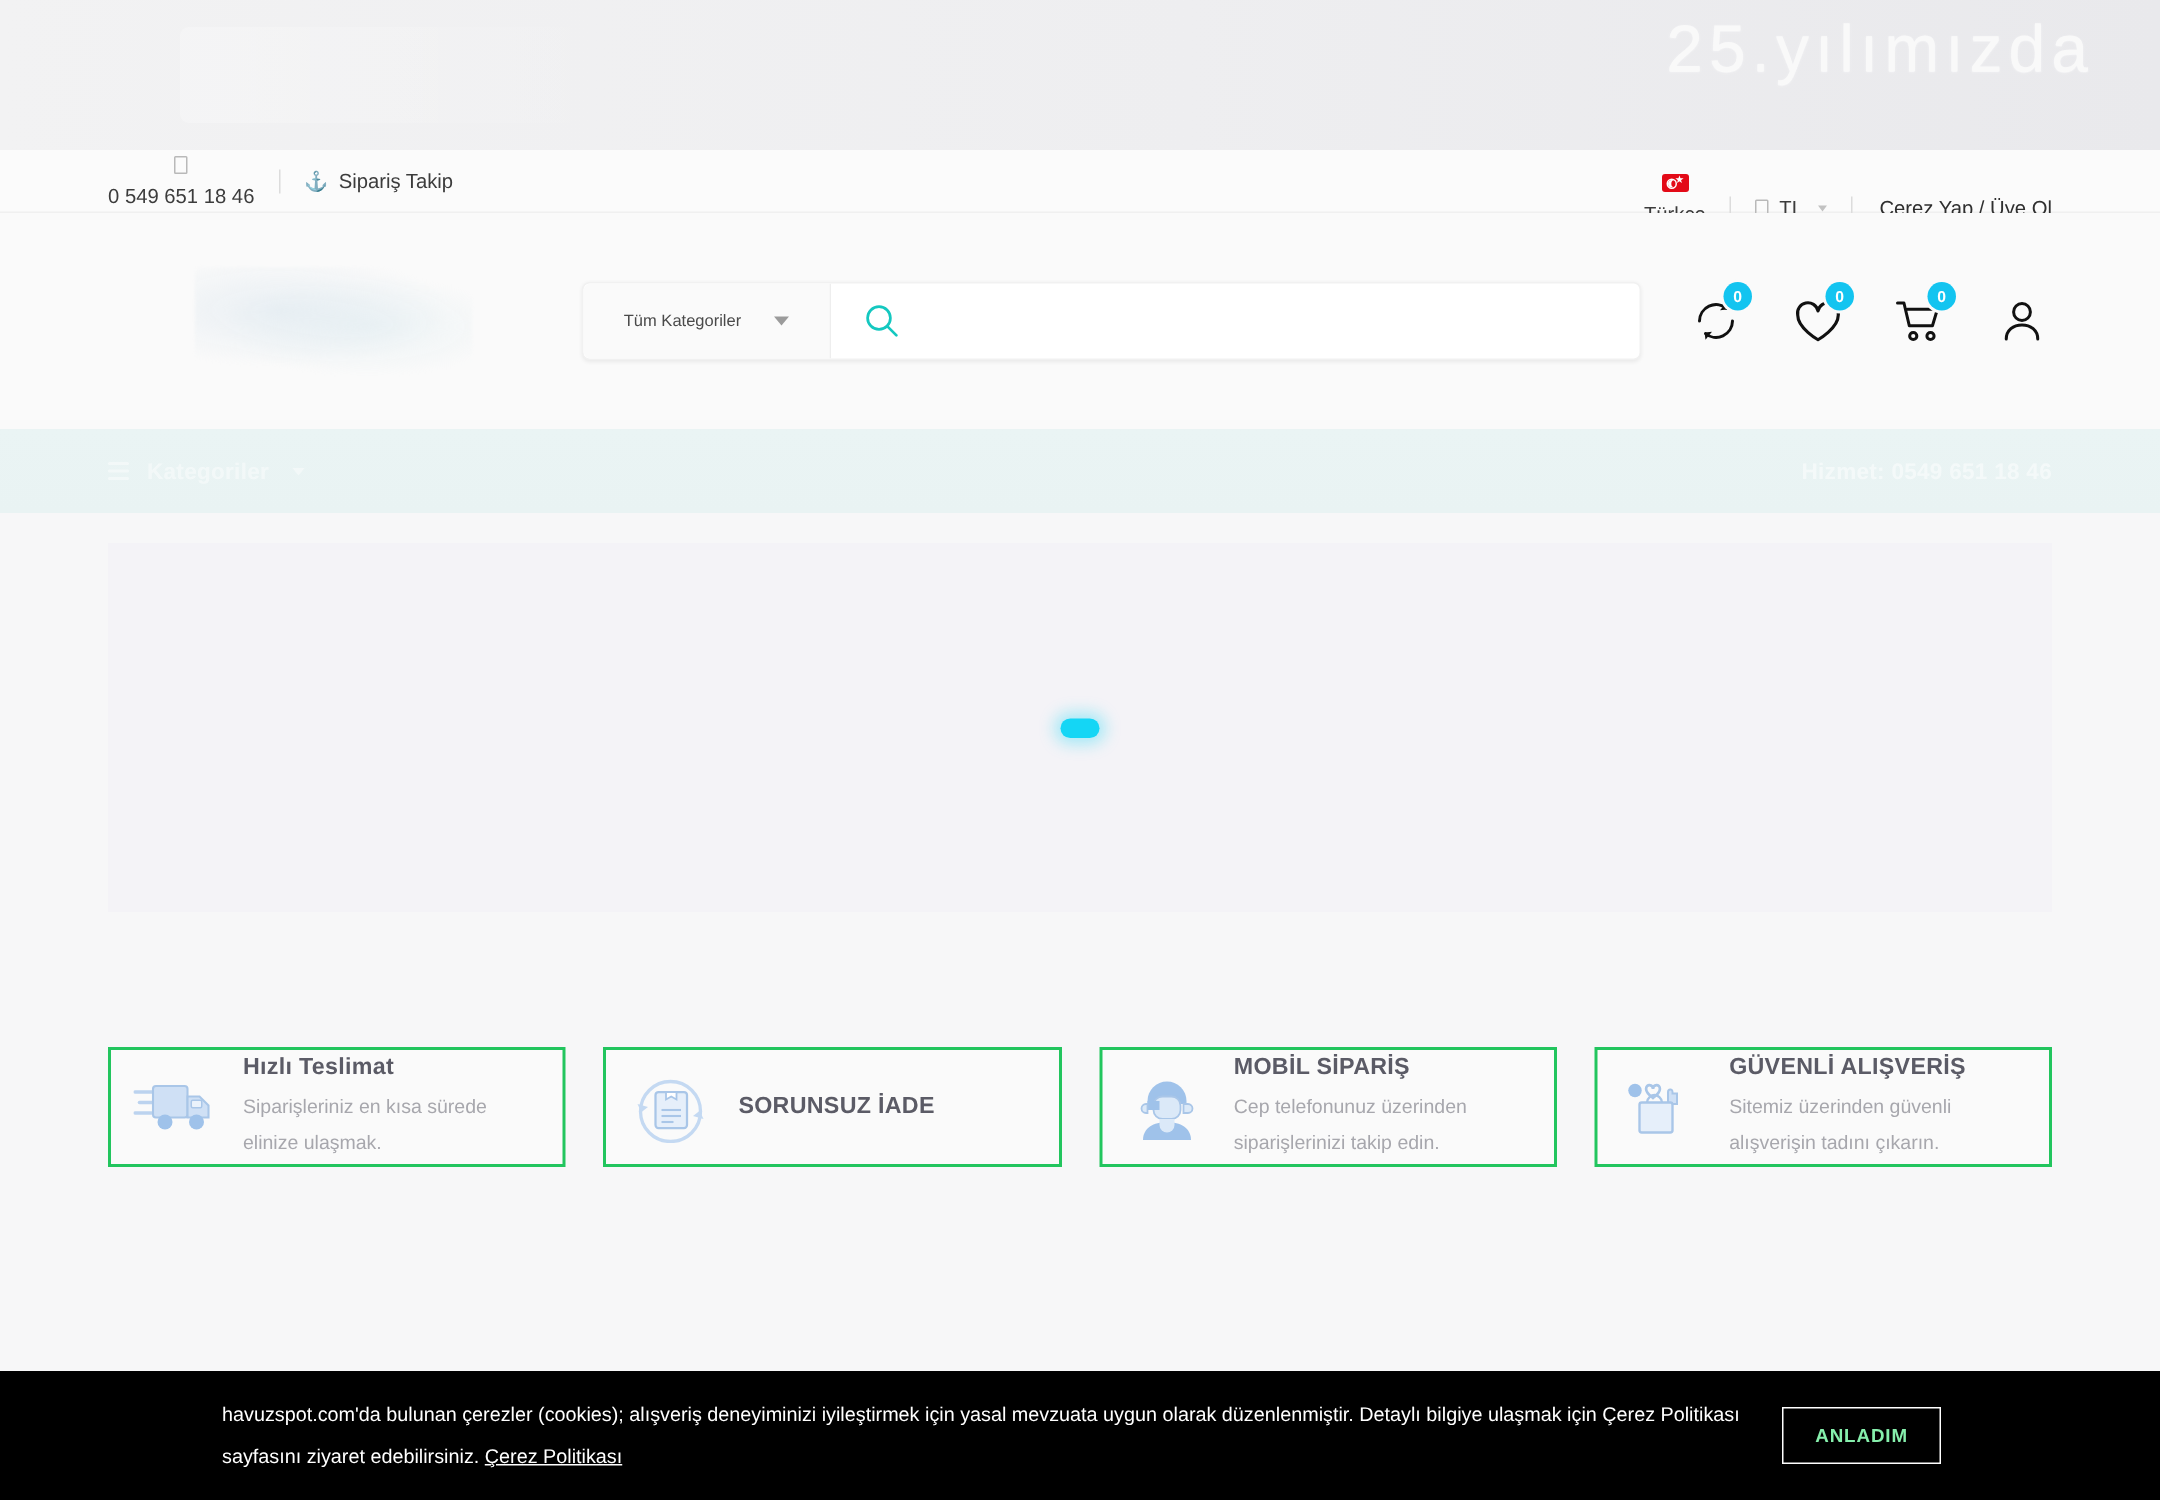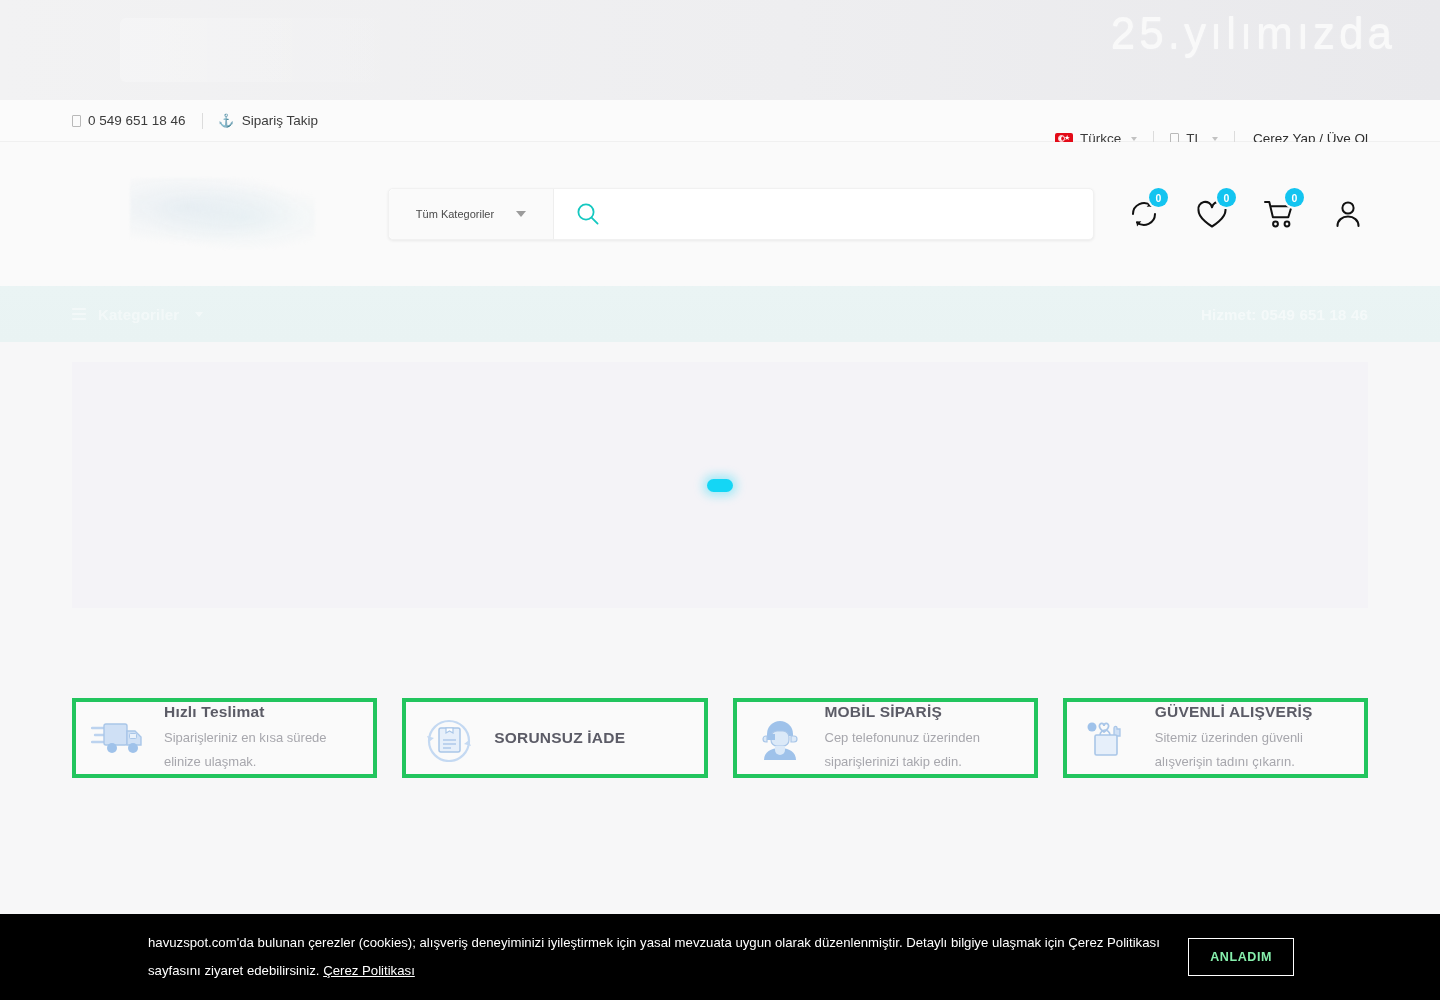--- a/index.html
+++ b/index.html
@@ -35,21 +35,21 @@
   .util-bar{
     height:42px; width:100%; background:#fbfbfb;
     border-bottom:1px solid #f0f0f0;
     display:flex; align-items:center;
     padding:0 72px;
     font-size:13.5px; color:#3c3c3c;
   }
   .util-left{ display:flex; align-items:center; gap:0; }
   .util-right{ margin-left:auto; display:flex; align-items:center;margin-top:36px; }
   .util-item{ display:flex; align-items:center; gap:7px; padding:0 16px; white-space:nowrap; }
-  .util-item:first-child{ padding-left:0; }
+  .util-item:first-child{ padding-left:0;flex-direction:column; }
   .util-sep{ width:1px; height:16px; background:#dcdcdc; }
   .glyph-box{
     display:inline-block; width:9px; height:12px;
     border:1px solid #b9b9b9; border-radius:1px;
   }
   .anchor-ic{ font-size:13px; color:#8d8d8d; line-height:1; }
   .flag{
     width:18px; height:12px; background:#e30a17; border-radius:2px;
     position:relative; display:inline-block; flex:0 0 auto;
   }
@@ -160,21 +160,21 @@
     width:26px;height:13px;border-radius:7px;background:#14d6f5;
     box-shadow:0 0 10px 4px rgba(20,214,245,.35);
   }
 
   
   .features{
     position:absolute; left:72px; top:698px; width:1296px; height:80px;
     display:flex; gap:25px;
   }
   .feat{
-    flex:1; background:#fafafa; border:4px solid #22c55e;
+    flex:1; background:#fafafa; border:2px solid #22c55e;
     display:flex; align-items:center; gap:16px; padding:0 14px;
   }
   .feat-ic{ width:58px;height:58px; flex:0 0 auto; display:flex;align-items:center;justify-content:center;}
   .feat-txt{ display:flex; flex-direction:column; gap:5px; }
   .feat-title{ font-size:15.5px; font-weight:700; color:#5b5b66; letter-spacing:.2px;}
   .feat-desc{ font-size:13px; color:#a7a7ad; line-height:1.8; }
 
   
   .cookie-bar{
     position:absolute; left:0; bottom:0; width:100%; height:86px;

